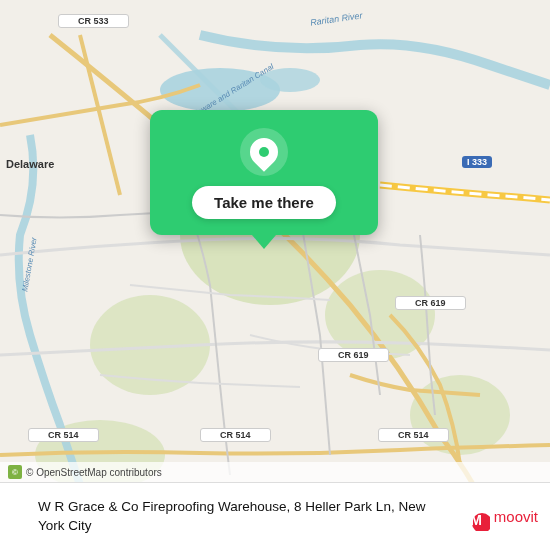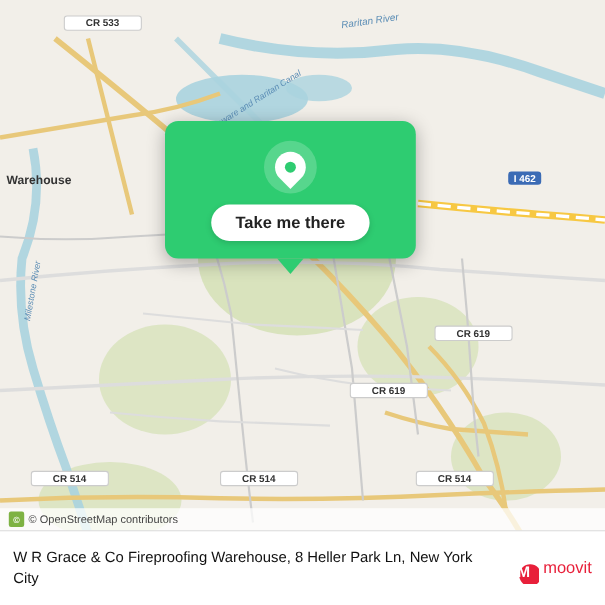--- a/index.html
+++ b/index.html
@@ -153,20 +153,21 @@
       border-top: 1px solid #ddd;
       min-height: 68px;
     }
 
     #place-name {
       font-size: 13.5px;
       font-weight: 500;
       color: #111;
       flex: 1;
       line-height: 1.4;
+      margin-left: 26px;
     }
 
     #moovit-logo {
       display: flex;
       align-items: center;
       gap: 4px;
       margin-left: 12px;
       flex-shrink: 0;
     }
 
@@ -269,23 +270,23 @@
     <path d="M 250 300 Q 290 310 330 315 Q 370 318 410 320" stroke="#ddd" stroke-width="2" fill="none"></path>
     <path d="M 100 340 Q 150 345 200 348 Q 250 350 300 352" stroke="#ddd" stroke-width="2" fill="none"></path>
   </svg>
 
   <div class="road-label" style="top:14px;left:58px;">CR 533</div>
   <div class="road-label" style="top:428px;left:28px;">CR 514</div>
   <div class="road-label" style="top:428px;left:200px;">CR 514</div>
   <div class="road-label" style="top:428px;left:378px;">CR 514</div>
   <div class="road-label" style="top:296px;left:395px;">CR 619</div>
   <div class="road-label" style="top:348px;left:318px;">CR 619</div>
-  <div class="interstate-label" style="top:156px;left:462px;">I 462</div>
-
-  <div class="place-label" style="top:158px;left:6px;">Warehouse</div>
+  <div class="interstate-label" style="top:156px;left:462px;">I 333</div>
+
+  <div class="place-label" style="top:158px;left:6px;">Delaware</div>
 
   <div class="water-label" style="top:14px;left:310px;transform:rotate(-8deg);">Raritan River</div>
   <div class="water-label" style="top:260px;left:2px;transform:rotate(-80deg);font-size:8px;">Milestone River</div>
   <div class="water-label" style="top:88px;left:180px;transform:rotate(-32deg);font-size:8px;">Delaware and Raritan Canal</div>
 
   <div id="popup-card">
     <div id="location-icon-wrapper">
       <div id="location-icon-inner"></div>
     </div>
     <button id="take-me-there-btn">Take me there</button>

